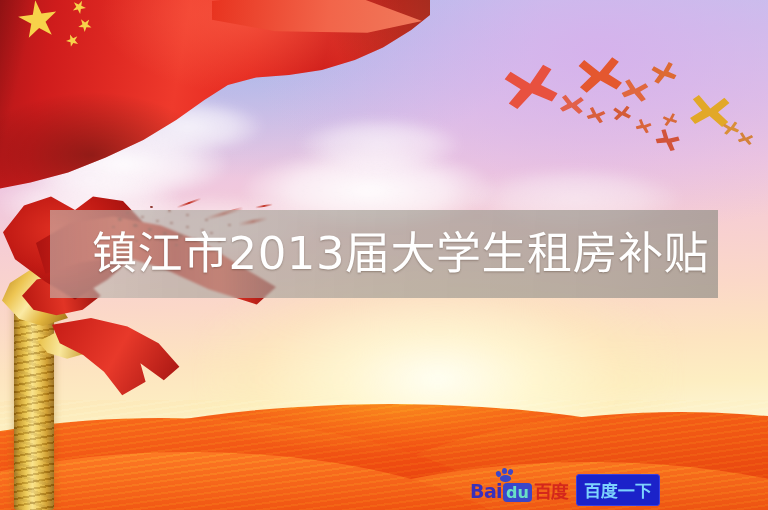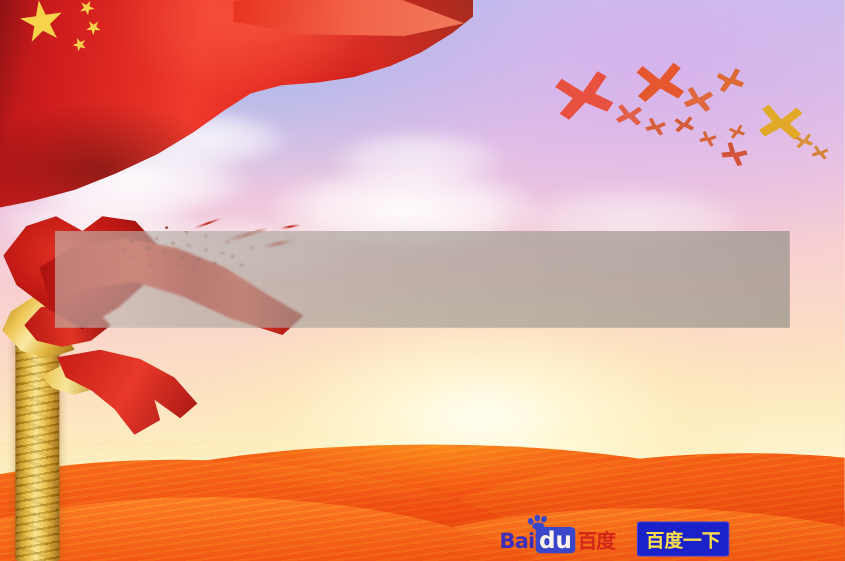--- a/index.html
+++ b/index.html
@@ -314,25 +314,25 @@
     font-weight: 400;
     color: #ffffff;
     letter-spacing: .5px;
     white-space: nowrap;
     text-shadow: 0 1px 2px rgba(60,40,30,.35);
   }
 
   
   .watermark {
     position: absolute;
-    left: 454px; top: 476px;
+    left: 470px; top: 476px;
     height: 28px;
     display: flex;
     align-items: center;
-    gap: 20px;
+    gap: 8px;
   }
   .baidu-logo {
     position: relative;
     display: flex;
     align-items: baseline;
     height: 26px;
     opacity: .92;
   }
   .baidu-bai {
     font-family: "DejaVu Sans", sans-serif;
@@ -343,23 +343,23 @@
   }
   .baidu-du-box {
     display: inline-block;
     background: #2b44d8;
     border-radius: 4px;
     padding: 0 3px;
     margin: 0 1px;
   }
   .baidu-du {
     font-family: "DejaVu Sans", sans-serif;
-    font-size: 21px;
+    font-size: 16px;
     font-weight: 700;
-    color: #ffffff;
+    color: #5eead4;
   }
   .baidu-cn {
     font-family: "DejaVu Sans", sans-serif;
     font-size: 18px;
     font-weight: 700;
     color: #d2221c;
     letter-spacing: -1px;
     margin-left: 1px;
   }
   .paw {
@@ -381,21 +381,21 @@
     font-family: "DejaVu Serif", "Liberation Serif", serif;
     font-size: 21px;
     font-weight: 700;
     color: #ffffff;
     letter-spacing: 4px;
     text-shadow: 0 1px 2px rgba(140,30,0,.5);
     white-space: nowrap;
   }
   .wm-button {
     background: #1b22c9;
-    color: #fde047;
+    color: #7dd3fc;
     font-family: "DejaVu Sans", "Liberation Sans", sans-serif;
     font-size: 17px;
     font-weight: 700;
     padding: 2px 7px 3px;
     border-radius: 3px;
     letter-spacing: 0px;
     white-space: nowrap;
     border: 1px solid #3a40e0;
   }
 </style>
@@ -512,20 +512,21 @@
       <div class="speck" style="left: 210px; top: 232px; width: 3px; height: 2px;"></div>
       <div class="speck" style="left: 218px; top: 240px; width: 3px; height: 2px;"></div>
       <div class="speck" style="left: 228px; top: 224px; width: 3px; height: 2px;"></div>
       <div class="streak" style="left: 204px; top: 212px; width: 40px; height: 3px; transform: rotate(-16deg);"></div>
       <div class="streak" style="left: 238px; top: 220px; width: 30px; height: 3px; transform: rotate(-12deg);"></div>
       <div class="streak" style="left: 176px; top: 202px; width: 26px; height: 2px; transform: rotate(-20deg);"></div>
       <div class="streak" style="left: 255px; top: 205px; width: 18px; height: 2px; transform: rotate(-10deg);"></div>
     </div>
 
   <div class="title-band"></div>
+  <div class="title-text">镇江市2013届大学生租房补贴</div>
 
   <div class="watermark">
 
     <div class="baidu-logo">
       <span class="paw">
         <i class="p1"></i>
           <i class="p2"></i>
           <i class="p3"></i>
           <i class="p4"></i>
       </span>

